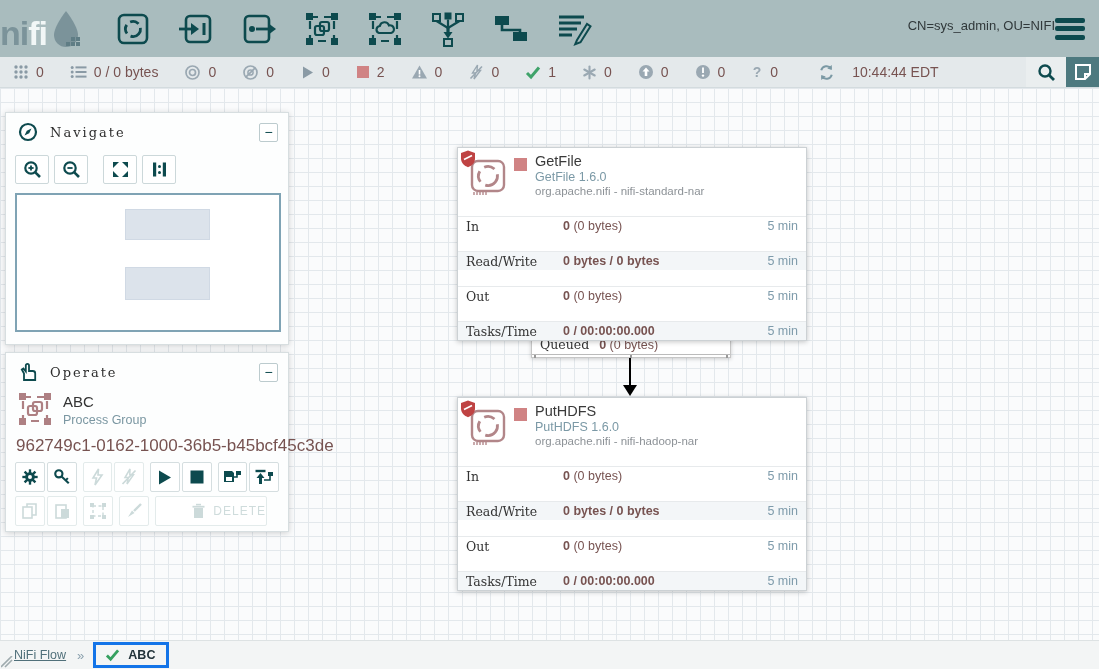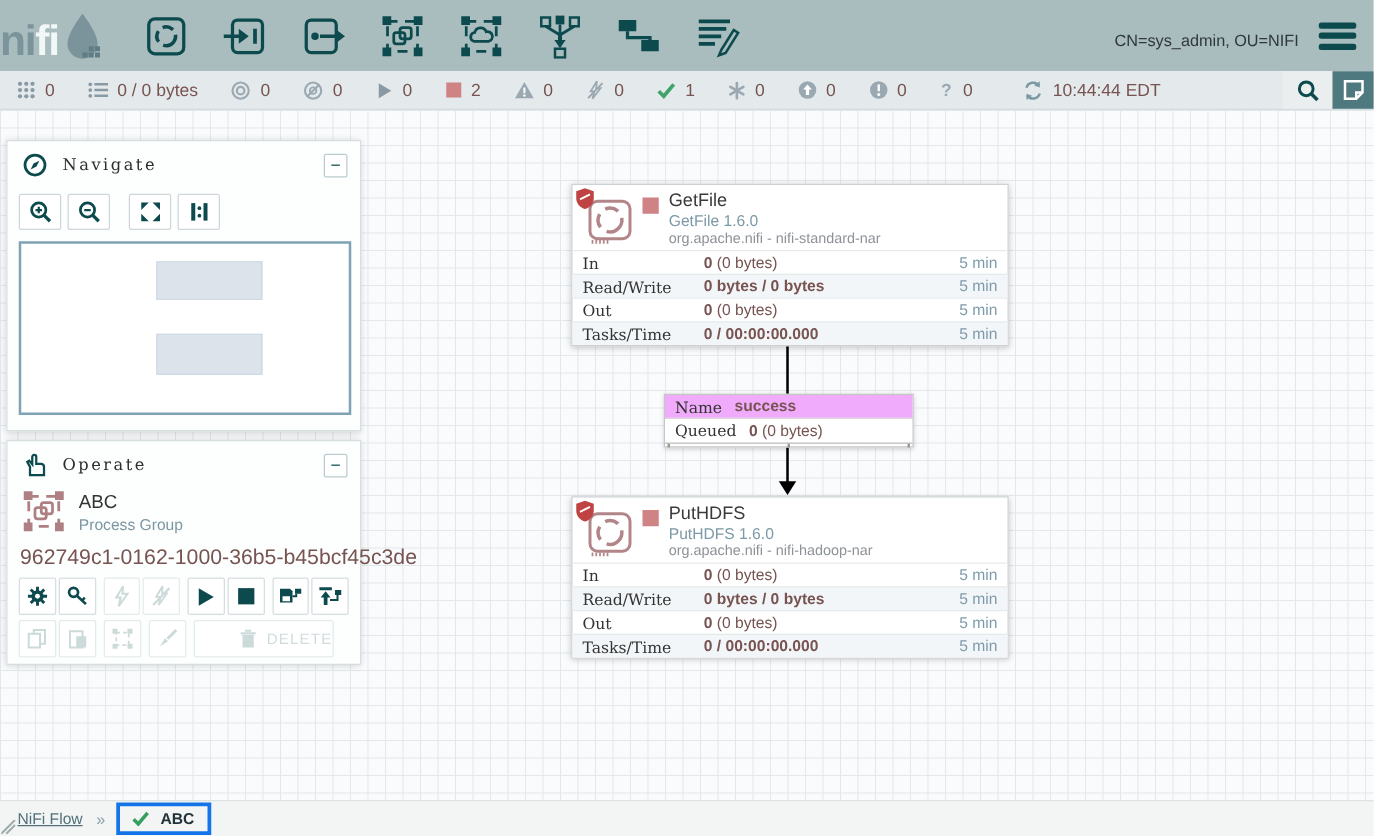--- a/index.html
+++ b/index.html
@@ -7,30 +7,30 @@
               font-family:"Liberation Sans", sans-serif; }
   .app { position:relative; width:1099px; height:669px; display:flex; flex-direction:column; }
 
   
   .hdr { height:57px; background:#a9bcbe; display:flex; align-items:center; padding:0 14px 0 0; flex:none; }
   .logo { display:flex; align-items:flex-end; margin-right:30px; user-select:none; }
   .logo .t1 { font-size:34px; font-weight:bold; color:#7b939a; letter-spacing:-1px; line-height:0.9; }
   .logo .t2 { font-size:34px; font-weight:bold; color:#f2f7f7; letter-spacing:-1px; line-height:0.9; }
   .hdr-tools { display:flex; align-items:center; gap:27px; }
   .hdr-ic { width:36px; height:36px; display:block; cursor:grab; }
-  .hdr-right { margin-left:auto; display:flex; align-items:flex-end; gap:16px; }
+  .hdr-right { margin-left:auto; display:flex; align-items:flex-start; }
   .hdr-user { font-size:13px; color:#30383a; }
   .burger { width:30px; height:22px; display:flex; flex-direction:column; justify-content:space-between; cursor:pointer; }
   .burger i { display:block; height:5px; border-radius:2px; background:#0d4a4e; }
 
   
   .sbar { height:31px; background:#e4e9eb; border-bottom:1px solid #d3dbde; display:flex; align-items:center; padding-left:13px; flex:none; }
   .sb-item { display:flex; align-items:center; gap:7px; margin-right:26px; }
   .sb-count { font-size:14px; color:#775351; white-space:nowrap; }
-  .sb-refresh { display:flex; align-items:center; gap:7px; margin-left:14px; cursor:pointer; }
+  .sb-refresh { display:flex; align-items:center; gap:17px; margin-left:14px; cursor:pointer; }
   .sb-time { font-size:14px; color:#775351; }
   .sb-right { margin-left:auto; display:flex; align-items:stretch; height:100%; }
   .sb-search { width:40px; display:flex; align-items:center; justify-content:center; background:#eaeeef; cursor:pointer; }
   .sb-note { width:33px; display:flex; align-items:center; justify-content:center; background:#4d797f; cursor:pointer; }
 
   
   .canvas { position:relative; flex:1; background:#fafbfc;
     background-image:linear-gradient(#e3e8ec 1px, transparent 1px),
                      linear-gradient(90deg, #e3e8ec 1px, transparent 1px);
     background-size:14px 14px; overflow:hidden; }
@@ -69,21 +69,21 @@
   .proc { position:absolute; left:457px; width:350px; background:#fff; border:1px solid #ccd1d4;
           box-shadow:0 1px 5px rgba(0,0,0,.22); cursor:pointer; }
   .proc-hd { position:relative; height:52px; }
   .proc-icon { position:absolute; left:8px; top:7px; }
   .proc-badge { position:absolute; left:2px; top:2px; }
   .run-square { position:absolute; left:56px; top:10px; width:13px; height:13px; background:#d08384; }
   .proc-tx { position:absolute; left:77px; top:5px; }
   .proc-name { font-size:14.5px; color:#3a3a3a; }
   .proc-type { font-size:12.5px; color:#7b99a6; margin-top:1px; }
   .proc-bundle { font-size:11.5px; color:#8d9297; margin-top:1px; }
-  .stat-row { display:flex; align-items:center; height:19px; border-top:1px solid #e7eaec; padding:0 8px; font-size:12.5px; }
+  .stat-row { display:flex; align-items:center; height:19px; border-top:1px solid #e7eaec; padding:0 8px; font-size:12.5px;margin-top:16px; }
   .stat-row:nth-child(odd) { background:#f3f6f8; }
   .stat-label { width:97px; font-family:"DejaVu Serif", serif; color:#333; }
   .stat-val { color:#775351; }
   .stat-val b { font-weight:bold; }
   .stat-win { margin-left:auto; color:#7e9bab; }
 
   
   .conn-line { position:absolute; left:629px; top:187px; width:2px; height:112px; background:#000; }
   .conn-arrow { position:absolute; left:623px; top:297px; width:0; height:0;
                 border-left:7px solid transparent; border-right:7px solid transparent; border-top:11px solid #000; }

